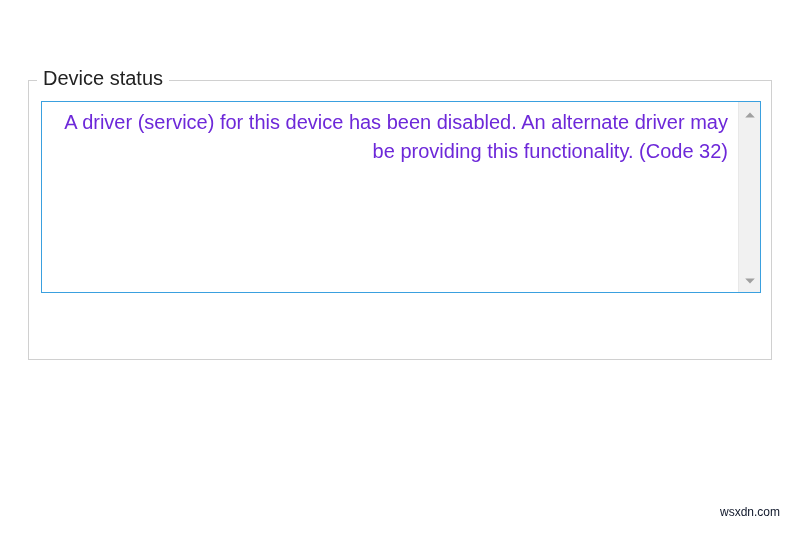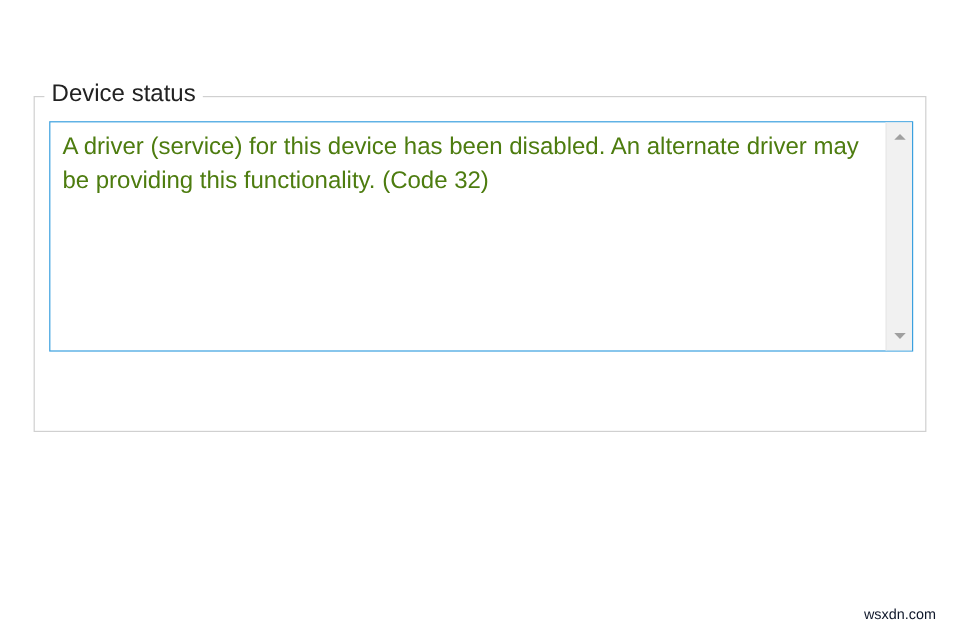--- a/index.html
+++ b/index.html
@@ -16,20 +16,21 @@
       position: relative;
       overflow: hidden;
     }
     .fieldset {
       position: absolute;
       left: 28px;
       top: 80px;
       width: 744px;
       height: 280px;
       border: 1px solid #d0d0d0;
+      text-align: right;
     }
     .legend {
       position: absolute;
       top: -14px;
       left: 8px;
       background: #ffffff;
       padding: 0 6px;
       font-size: 20px;
       color: #222;
     }
@@ -41,21 +42,21 @@
       height: 192px;
       border: 1px solid #3aa0df;
       background: #ffffff;
       display: flex;
     }
     .textarea-content {
       flex: 1;
       padding: 6px 10px;
       font-size: 20px;
       line-height: 1.45;
-      color: #4d7c0f;
+      color: #6d28d9;
       overflow: hidden;
     }
     .scrollbar {
       width: 22px;
       background: #f1f1f1;
       border-left: 1px solid #e8e8e8;
       display: flex;
       flex-direction: column;
       justify-content: space-between;
       align-items: center;

